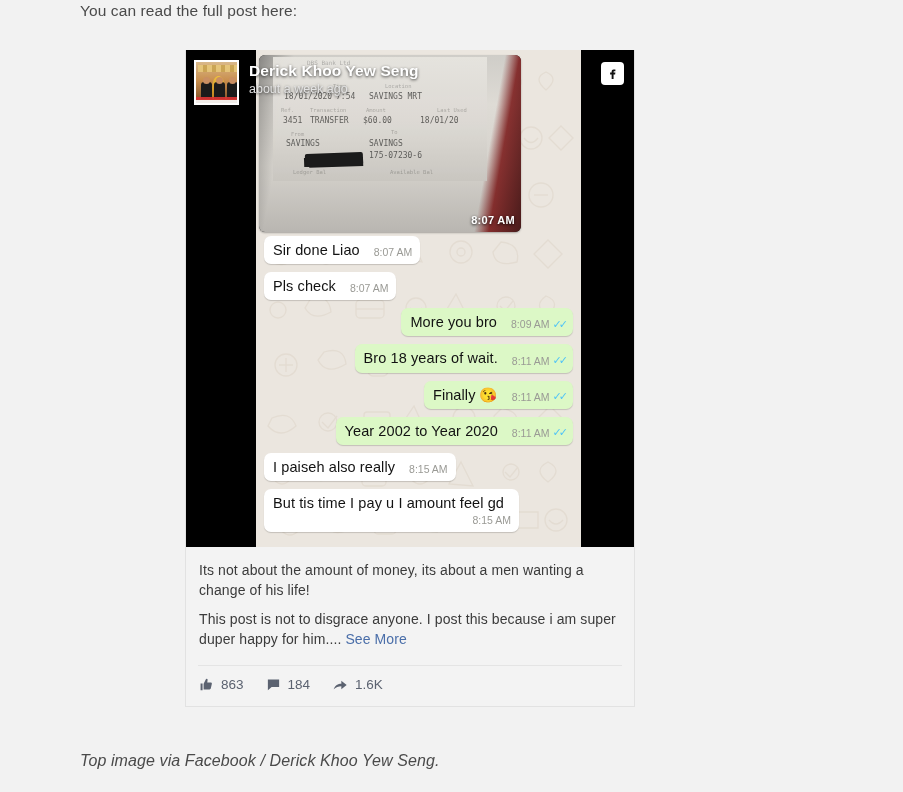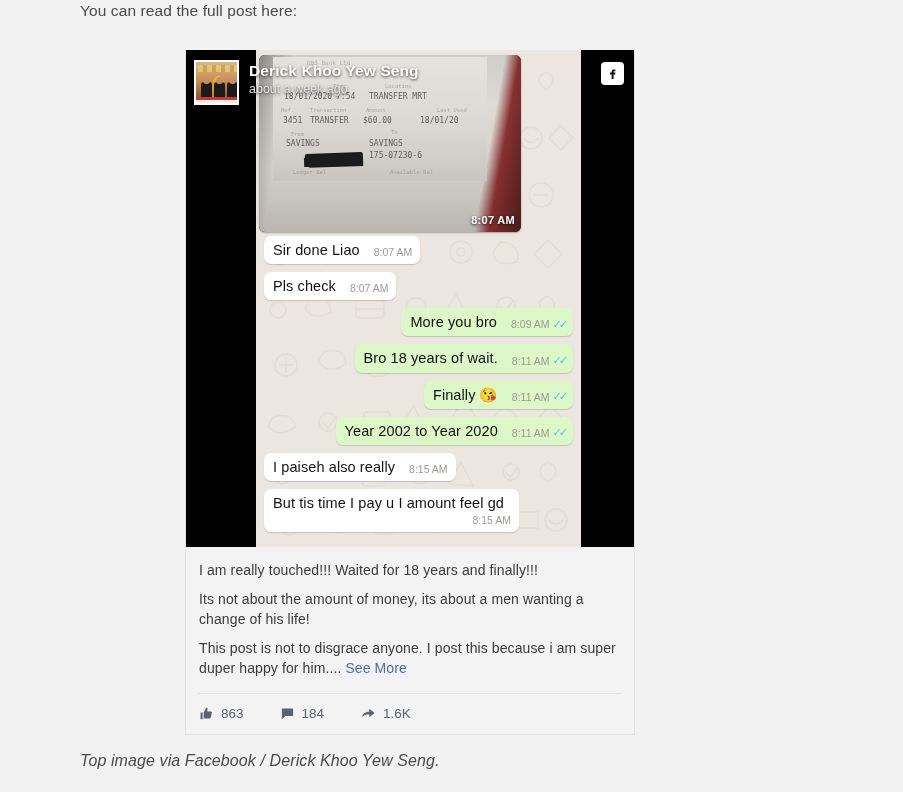--- a/index.html
+++ b/index.html
@@ -222,21 +222,21 @@
     margin: 0 0 9px 0;
     letter-spacing: .1px;
   }
   .post-p:last-child { margin-bottom: 0; }
   .see-more { color: #4a6ea9; cursor: pointer; }
 
   .stats-sep { height: 1px; background: #e4e4e4; margin: 5px 12px 0 12px; }
   .stats {
     display: flex;
     align-items: center;
-    gap: 36px;
+    gap: 22px;
     padding: 11px 13px 13px 13px;
     background: #f3f3f3;
   }
   .stat { display: flex; align-items: center; gap: 7px; }
   .stat-num { font-size: 13.5px; color: #5b6270; }
   .stat svg { display: block; }
 </style>
 </head>
 <body>
 
@@ -343,21 +343,21 @@
         </svg>
 
         <div class="receipt-wrap">
           <div class="receipt-photo"></div>
           <div class="receipt-paper">
             <div class="rc faint" style="left:34px; top:2px; font-size:6px;">DBS Bank Ltd</div>
             <div class="rc faint" style="left:60px; top:26px; font-size:5.5px;">Time</div>
             <div class="rc faint" style="left:112px; top:26px; font-size:5.5px;">Location</div>
             <div class="rc" style="left:11px; top:35px; font-size:8px;">18/01/2020</div>
             <div class="rc" style="left:63px; top:35px; font-size:8px;">7:54</div>
-            <div class="rc" style="left:96px; top:35px; font-size:8px;">TRANSFER MRT</div>
+            <div class="rc" style="left:96px; top:35px; font-size:8px;">SAVINGS MRT</div>
             <div class="rc faint" style="left:8px; top:50px; font-size:5.5px;">Ref.</div>
             <div class="rc faint" style="left:37px; top:50px; font-size:5.5px;">Transaction</div>
             <div class="rc faint" style="left:93px; top:50px; font-size:5.5px;">Amount</div>
             <div class="rc faint" style="left:164px; top:50px; font-size:5.5px;">Last Used</div>
             <div class="rc" style="left:10px; top:59px; font-size:8px;">3451</div>
             <div class="rc" style="left:37px; top:59px; font-size:8px;">TRANSFER</div>
             <div class="rc" style="left:90px; top:59px; font-size:8px;">$60.00</div>
             <div class="rc" style="left:147px; top:59px; font-size:8px;">18/01/20</div>
             <div class="rc faint" style="left:18px; top:74px; font-size:5.5px;">From</div>
             <div class="rc faint" style="left:118px; top:72px; font-size:5.5px;">To</div>
@@ -477,21 +477,20 @@
       <div class="fb-badge">
         <svg width="17" height="17" viewBox="0 0 24 24">
           <rect x="0" y="0" width="24" height="24" rx="5" fill="#ffffff"></rect>
           <path d="M15.6 6.4h-2.2c-1.6 0-2.6 1.1-2.6 2.7v1.6H8.6v2.6h2.2v6.3h2.7v-6.3h2.2l.4-2.6h-2.6V9.5c0-.5.2-.8.8-.8h1.8V6.4z" fill="#111"></path>
         </svg>
       </div>
 
     </div>
 
     <div class="post-body">
-      <p class="post-p">I am really touched!!! Waited for 18 years and finally!!!</p>
       <p class="post-p">Its not about the amount of money, its about a men wanting a change of his life!</p>
       <p class="post-p"><span>This post is not to disgrace anyone. I post this because i am super duper happy for him....</span> <span class="see-more">See More</span></p>
     </div>
 
     <div class="stats-sep"></div>
 
     <div class="stats">
       <div class="stat">
         <svg width="15" height="15" viewBox="0 0 24 24">
           <path d="M2.5 10.5h3.2V21H2.5zM7.4 10.9l3.6-7.3c.4-.8 1-1.1 1.7-.9.8.2 1.2.9 1.1 1.8l-.6 4.1h5.5c1.3 0 2.2 1.1 1.9 2.3l-1.7 7.2c-.2 1-1 1.7-2 1.7H7.4z" fill="#5b6270"></path>

